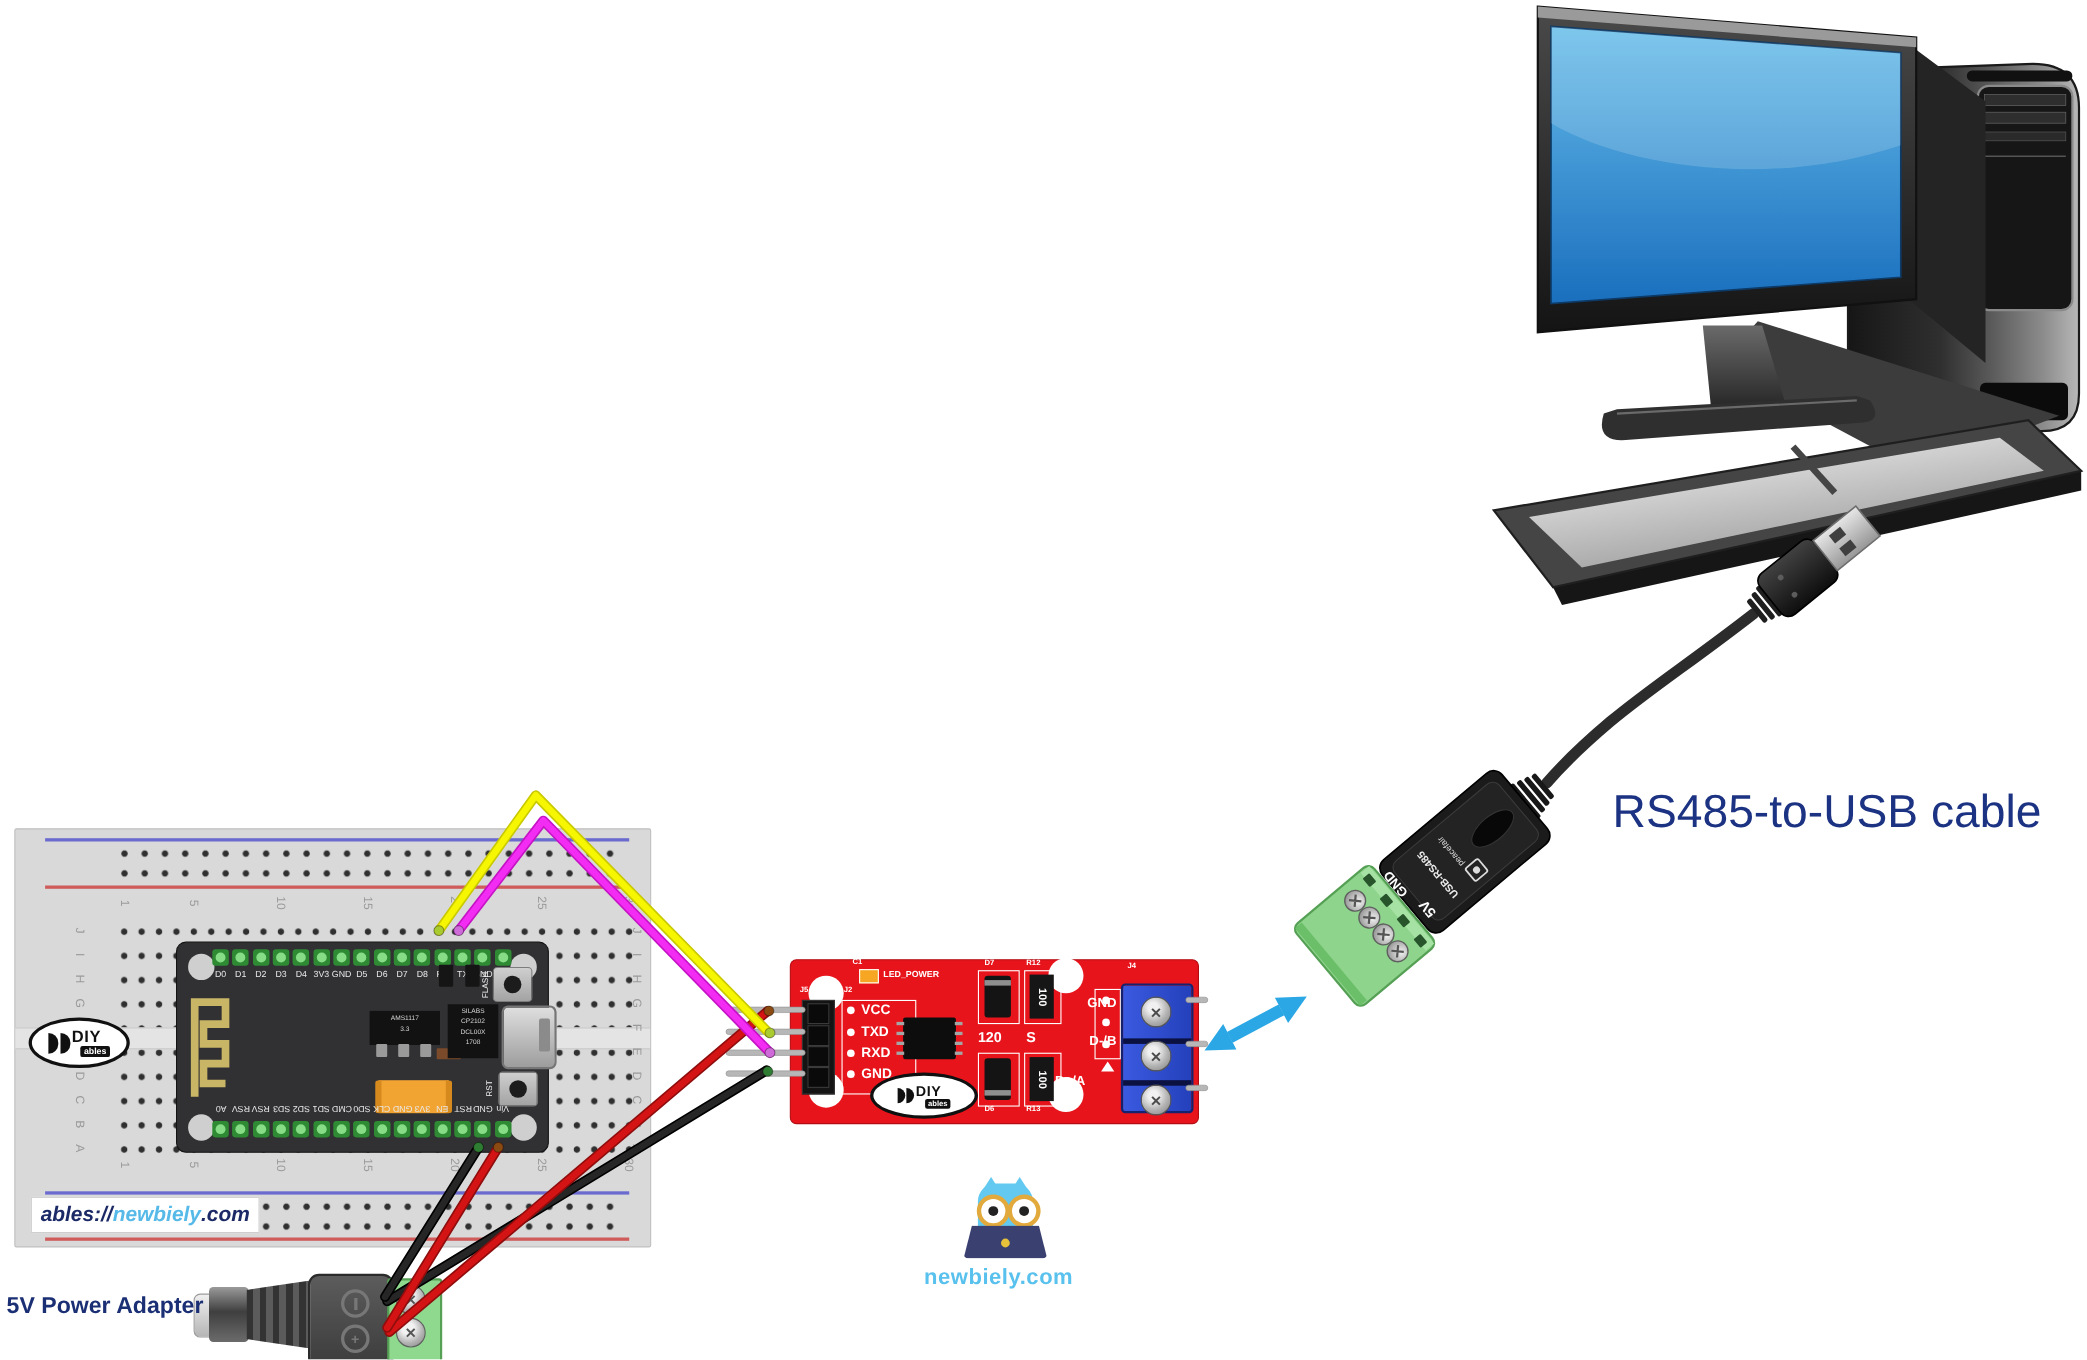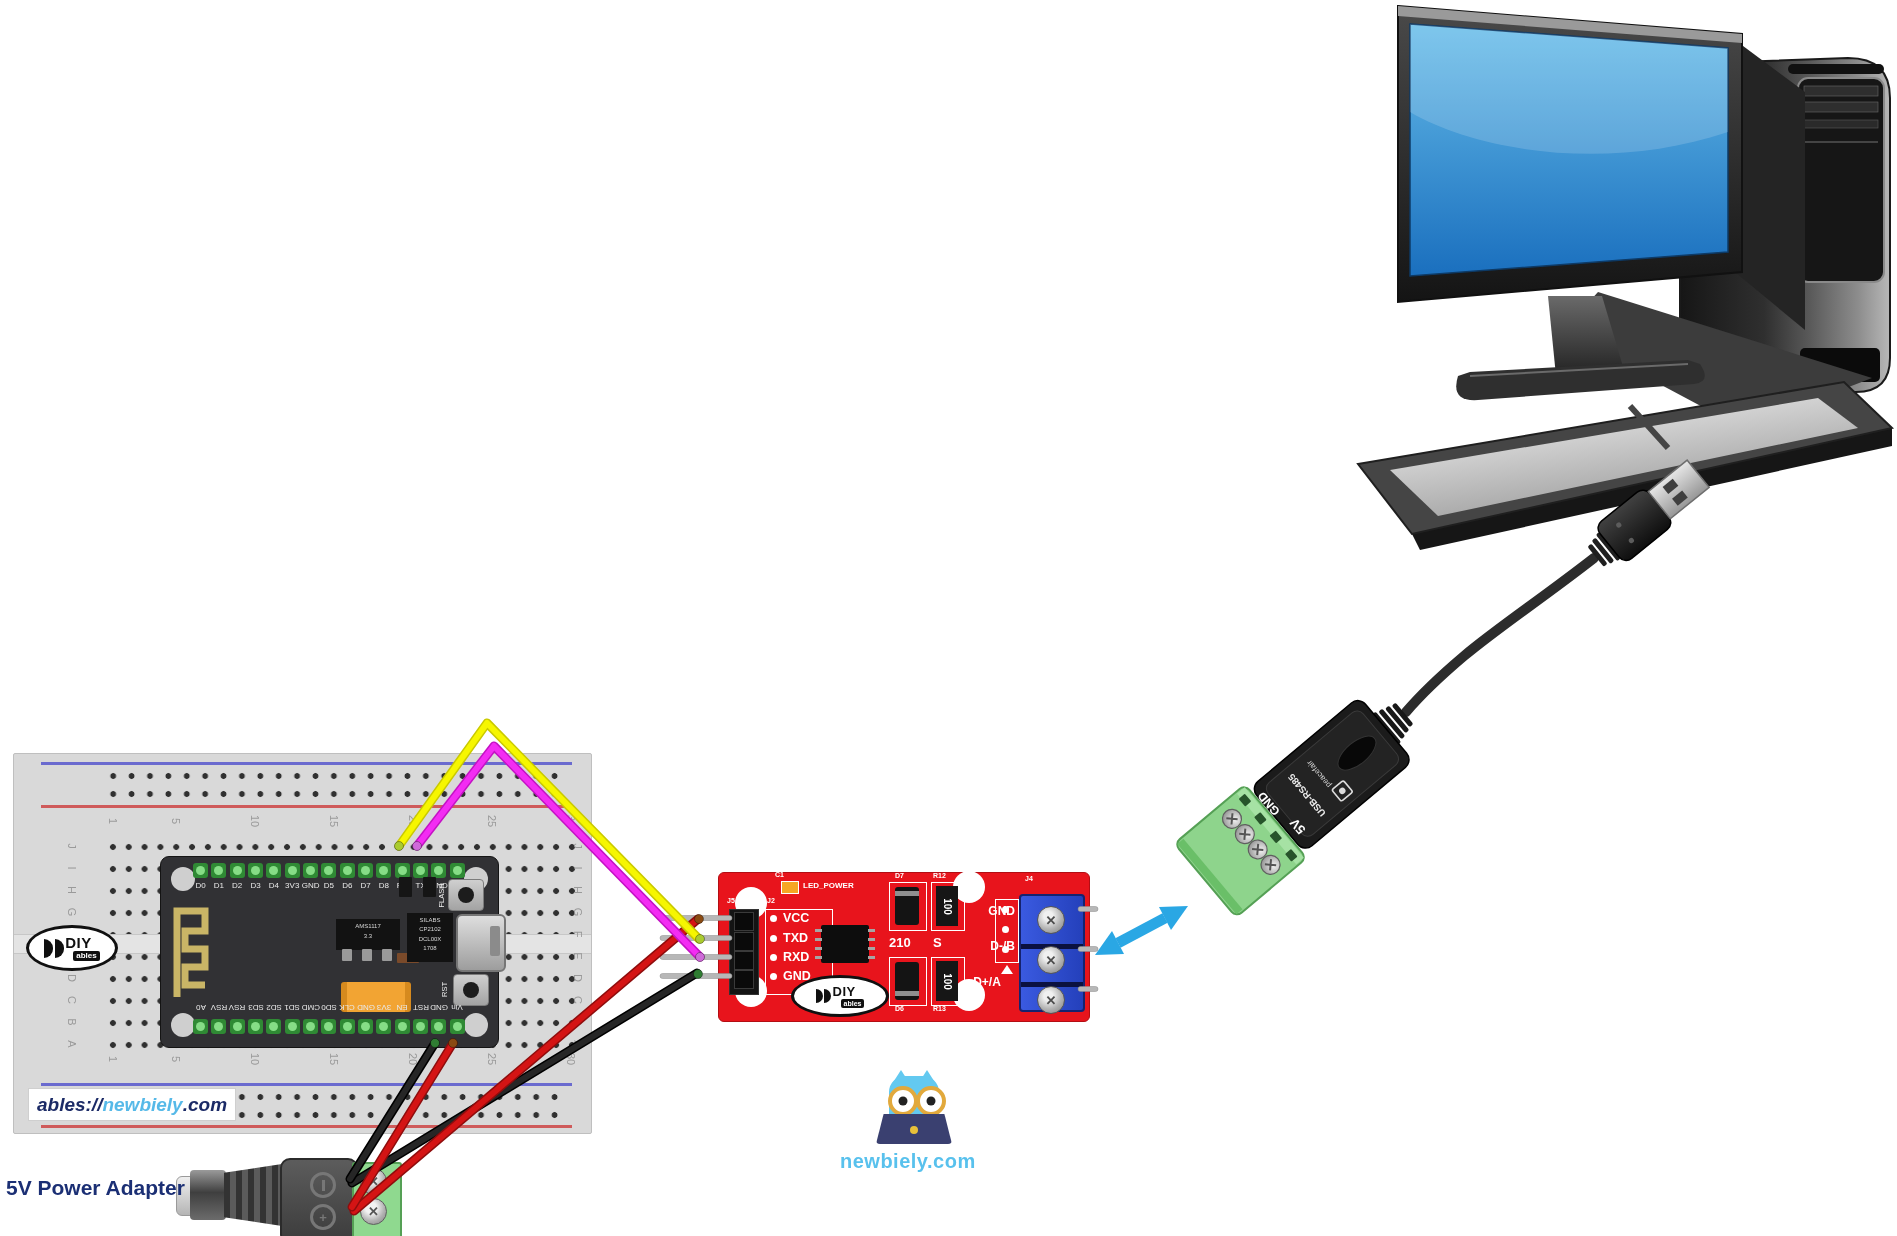--- a/index.html
+++ b/index.html
@@ -352,21 +352,21 @@
     <div class="silkbox" style="left:170px;top:9px;width:36px;height:47px;">
       <div class="comp-d" style="left:5px;top:4px;width:24px;height:38px;"></div>
       <div class="comp-band" style="left:5px;top:8px;width:24px;height:5px;"></div>
     </div>
     <div class="silkbox" style="left:212px;top:9px;width:32px;height:47px;">
       <div class="res100" style="left:4px;top:3px;width:22px;height:40px;">
           <span>100</span>
         </div>
     </div>
 
-    <span class="silk" style="left:170px;top:62px;font-size:13px;">210</span>
+    <span class="silk" style="left:170px;top:62px;font-size:13px;">120</span>
     <span class="silk" style="left:214px;top:62px;font-size:13px;">S</span>
 
     <div class="silkbox" style="left:170px;top:84px;width:36px;height:47px;">
       <div class="comp-d" style="left:5px;top:4px;width:24px;height:38px;"></div>
       <div class="comp-band" style="left:5px;top:33px;width:24px;height:5px;"></div>
     </div>
     <div class="silkbox" style="left:212px;top:84px;width:32px;height:47px;">
       <div class="res100" style="left:4px;top:3px;width:22px;height:40px;">
           <span>100</span>
         </div>
@@ -377,21 +377,21 @@
     <div class="silkbox" style="left:276px;top:26px;width:22px;height:62px;">
       <div class="sdot" style="left:6px;top:6px;"></div>
       <div class="sdot" style="left:6px;top:26px;"></div>
       <div class="sdot" style="left:6px;top:46px;"></div>
     </div>
     <div class="abs" style="left:282px;top:92px;width:0;height:0;border-left:6px solid transparent;border-right:6px solid transparent;border-bottom:9px solid #fff;"></div>
 
     <span class="silk" style="left:306px;top:2px;font-size:7px;">J4</span>
     <span class="mpin" style="left:240px;top:31px;width:56px;text-align:right;font-size:12px;">GND</span>
     <span class="mpin" style="left:240px;top:66px;width:56px;text-align:right;font-size:12px;">D-/B</span>
-    <span class="mpin" style="left:240px;top:102px;width:56px;text-align:center;font-size:12px;">D+/A</span>
+    <span class="mpin" style="left:240px;top:102px;width:56px;text-align:left;font-size:12px;">D+/A</span>
     <div class="term">
       <div class="term-sep" style="top:48px;"></div>
       <div class="term-sep" style="top:86px;"></div>
       <div class="screw" style="left:16px;top:10px;">✕</div>
       <div class="screw" style="left:16px;top:50px;">✕</div>
       <div class="screw" style="left:16px;top:90px;">✕</div>
     </div>
 
     <div class="diy-badge abs" style="left:72px;top:102px;width:92px;height:36px;">
       <span class="diy-crescent small"></span>
@@ -411,20 +411,21 @@
         <span style="display:block;width:3px;height:11px;background:#777;"></span>
       </div>
     <div class="psu-sym" style="top:44px;">+</div>
   </div>
   <div class="abs psu psu-term">
     <div class="psu-screw" style="left:6px;top:4px;">✕</div>
     <div class="psu-screw" style="left:6px;top:34px;">✕</div>
   </div>
 
   <div class="abs psu-label">5V Power Adapter</div>
+  <div class="abs cable-label">RS485-to-USB cable</div>
 
   <div class="abs owl">
     <div class="owl-ear" style="left:40px;"></div>
     <div class="owl-ear" style="left:66px;"></div>
     <div class="owl-head"></div>
     <div class="owl-eye" style="left:36px;"></div>
     <div class="owl-eye" style="left:64px;"></div>
     <div class="owl-laptop"></div>
     <div class="owl-dot"></div>
     <div class="owl-text">newbiely.com</div>

